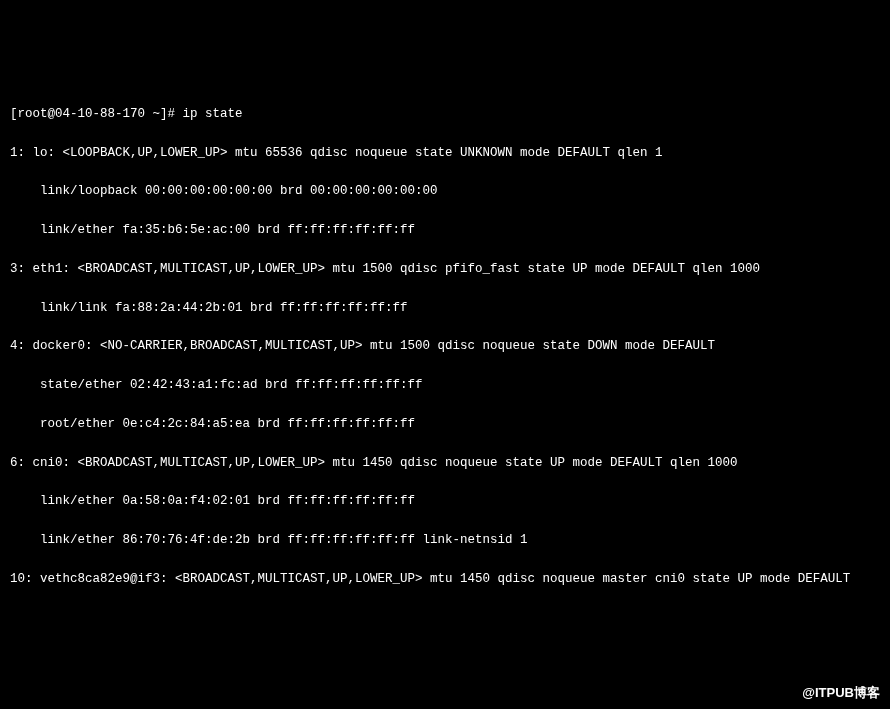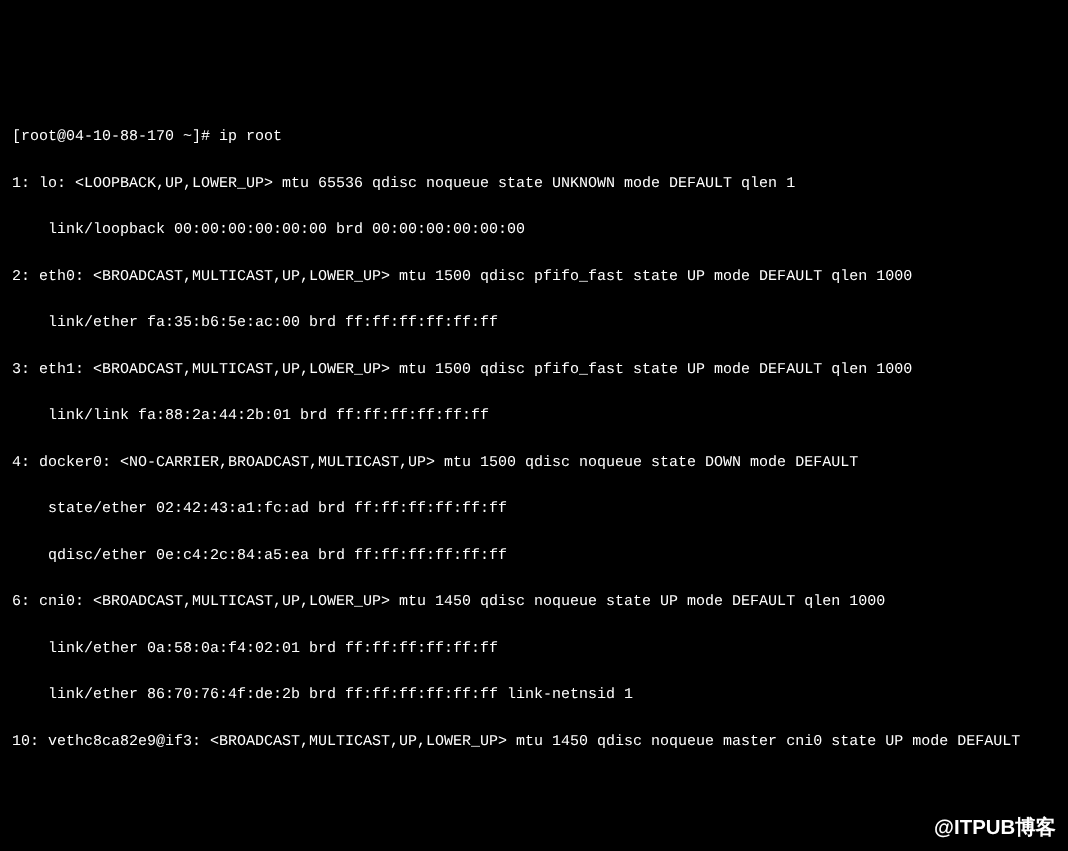--- a/index.html
+++ b/index.html
@@ -20,42 +20,41 @@
       position: relative;
       white-space: pre;
     }
     .line {
       display: block;
     }
     .watermark {
       position: absolute;
       bottom: 6px;
       right: 10px;
-      font-size: 17px;
+      font-size: 13px;
       font-weight: bold;
       color: #fff;
       font-family: sans-serif;
     }
   </style>
 </head>
 <body>
 
 
 
 <div>
-<span class="line"><span>[root@04-10-88-170 ~]# </span><span>ip root</span></span>
+<span class="line"><span>[root@04-10-88-170 ~]# </span><span>ip state</span></span>
 <span class="line">1: lo: &lt;LOOPBACK,UP,LOWER_UP&gt; mtu 65536 qdisc noqueue state UNKNOWN mode DEFAULT qlen 1</span>
 <span class="line">    link/loopback 00:00:00:00:00:00 brd 00:00:00:00:00:00</span>
-<span class="line">2: eth0: &lt;BROADCAST,MULTICAST,UP,LOWER_UP&gt; mtu 1500 qdisc pfifo_fast state UP mode DEFAULT qlen 1000</span>
 <span class="line">    link/ether fa:35:b6:5e:ac:00 brd ff:ff:ff:ff:ff:ff</span>
 <span class="line">3: eth1: &lt;BROADCAST,MULTICAST,UP,LOWER_UP&gt; mtu 1500 qdisc pfifo_fast state UP mode DEFAULT qlen 1000</span>
 <span class="line">    link/link fa:88:2a:44:2b:01 brd ff:ff:ff:ff:ff:ff</span>
 <span class="line">4: docker0: &lt;NO-CARRIER,BROADCAST,MULTICAST,UP&gt; mtu 1500 qdisc noqueue state DOWN mode DEFAULT</span>
 <span class="line">    state/ether 02:42:43:a1:fc:ad brd ff:ff:ff:ff:ff:ff</span>
-<span class="line">    qdisc/ether 0e:c4:2c:84:a5:ea brd ff:ff:ff:ff:ff:ff</span>
+<span class="line">    root/ether 0e:c4:2c:84:a5:ea brd ff:ff:ff:ff:ff:ff</span>
 <span class="line">6: cni0: &lt;BROADCAST,MULTICAST,UP,LOWER_UP&gt; mtu 1450 qdisc noqueue state UP mode DEFAULT qlen 1000</span>
 <span class="line">    link/ether 0a:58:0a:f4:02:01 brd ff:ff:ff:ff:ff:ff</span>
 <span class="line">    link/ether 86:70:76:4f:de:2b brd ff:ff:ff:ff:ff:ff link-netnsid 1</span>
 <span class="line">10: vethc8ca82e9@if3: &lt;BROADCAST,MULTICAST,UP,LOWER_UP&gt; mtu 1450 qdisc noqueue master cni0 state UP mode DEFAULT</span>
 
 
 
 
 
 

